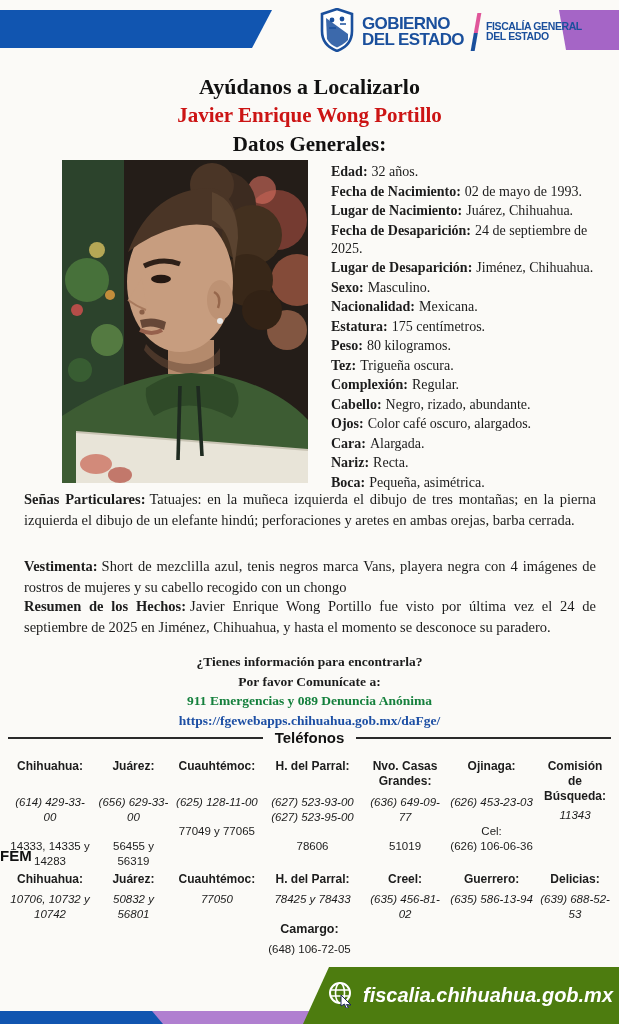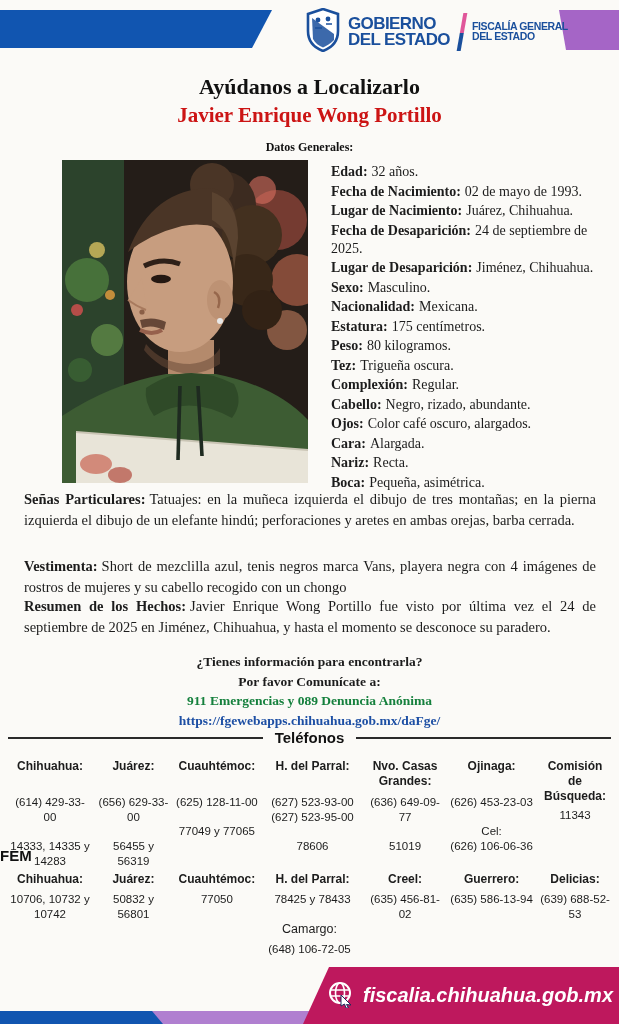--- a/index.html
+++ b/index.html
@@ -6,32 +6,32 @@
   body{
     width:619px;height:1024px;position:relative;overflow:hidden;
     background:#fbfaf7;color:#1c1c1c;
     font-family:"Liberation Serif", serif;
   }
   
   .topbar-blue{position:absolute;left:0;top:10px;width:272px;height:38px;background:#1155b0;
     clip-path:polygon(0 0,100% 0,calc(100% - 20px) 100%,0 100%);}
   .topbar-purple{position:absolute;left:556px;top:10px;width:63px;height:40px;background:#a565c6;
     clip-path:polygon(3px 0,100% 0,100% 100%,10px 100%);}
-  .logo-row{position:absolute;left:306px;top:9px;height:46px;display:flex;align-items:center;}
+  .logo-row{position:absolute;left:320px;top:9px;height:46px;display:flex;align-items:center;}
   .gob-text{color:#1a4f9c;font-family:"Liberation Sans",sans-serif;font-weight:bold;
     font-size:17px;line-height:0.92;letter-spacing:-0.6px;margin-left:8px;white-space:nowrap;}
   .logo-divider{width:4px;height:38px;margin:0 8px 0 10px;
     background:linear-gradient(#e0569a 0 52%,#1a4f9c 52% 100%);transform:skewX(-10deg);}
   .fge-text{color:#1a4f9c;font-family:"Liberation Sans",sans-serif;font-weight:bold;
     font-size:10.5px;line-height:0.95;letter-spacing:-0.4px;white-space:nowrap;}
   
   .title-block{position:absolute;left:0;top:74px;width:619px;text-align:center;}
   .main-title{font-size:22px;font-weight:bold;color:#111;margin:0;}
   .person-name{font-size:21px;font-weight:bold;color:#cc1414;margin:3px 0 2px 0;}
-  .section-heading{font-size:12px;font-weight:bold;color:#111;margin:12px;}
+  .section-heading{font-size:21px;font-weight:bold;color:#111;margin:4px;}
   
   .photo-wrap{position:absolute;left:62px;top:160px;width:246px;height:323px;}
   .datos-list{position:absolute;left:331px;top:163px;width:282px;font-size:14px;}
   .datos-item{line-height:18px;margin-bottom:1.5px;}
   .dlabel{font-weight:bold;margin-right:4px;}
   
   .para{position:absolute;left:24px;width:572px;font-size:14.5px;line-height:1.44;
     text-align:justify;}
   .plabel{font-weight:bold;margin-right:4px;}
   .para-senas{top:489px;}
@@ -46,35 +46,35 @@
   
   .tel-section{position:absolute;left:0;top:729px;width:619px;font-family:"Liberation Sans",sans-serif;}
   .sec-title-row{display:flex;align-items:center;padding:0 8px;}
   .sec-line{flex:1;height:2px;background:#2a2a2a;}
   .sec-title{font-weight:bold;font-size:15px;color:#111;margin:0 12px;}
   .tbl{display:flex;padding:0 6px;margin-top:13px;}
   .tcol{text-align:center;padding:0 3px;box-sizing:border-box;}
   .c1{width:14.5%;} .c2{width:13%;} .c3{width:14.5%;} .c4{width:17%;}
   .c5{width:13.5%;} .c6{width:15%;} .c7{width:12.5%;}
   .thead{font-weight:bold;font-size:12px;line-height:1.25;min-height:32px;}
-  .tcell{font-size:11.5px;line-height:1.3;white-space:pre-line;margin-top:4px;}
+  .tcell{font-size:11.5px;line-height:1.3;white-space:pre-line;margin-top:4px;font-style:italic;}
   .tcell2{font-size:11.5px;line-height:1.3;white-space:pre-line;margin-top:14px;}
   .fem-section{position:absolute;left:0;top:847px;width:619px;font-family:"Liberation Sans",sans-serif;}
   .fem-title{text-align:left;font-weight:bold;font-size:15px;color:#111;}
   .fem-tbl{display:flex;padding:0 6px;margin-top:8px;}
   .fem-head{font-weight:bold;font-size:12px;line-height:1.25;min-height:16px;}
   .camargo{position:absolute;left:0;top:922px;width:619px;text-align:center;
     font-family:"Liberation Sans",sans-serif;}
-  .camargo-label{font-weight:normal;font-size:12.5px;}
+  .camargo-label{font-weight:bold;font-size:12.5px;}
   .camargo-value{font-size:11.5px;margin-top:7px;}
   
   .footbar-purple{position:absolute;left:140px;top:1011px;width:180px;height:13px;background:#b07fd0;}
   .footbar-blue{position:absolute;left:0;top:1011px;width:163px;height:13px;background:#1155b0;
     clip-path:polygon(0 0,152px 0,163px 100%,0 100%);z-index:2;}
-  .footer-navy{position:absolute;left:303px;top:967px;width:316px;height:57px;background:#be185d;
+  .footer-navy{position:absolute;left:303px;top:967px;width:316px;height:57px;background:#4d7c0f;
     clip-path:polygon(26px 0,100% 0,100% 100%,0 100%);z-index:3;
     display:flex;align-items:center;justify-content:center;padding-left:18px;box-sizing:border-box;}
   .footer-url{color:#ffffff;font-family:"Liberation Sans",sans-serif;font-weight:bold;
     font-style:italic;font-size:20px;margin-left:8px;text-decoration:none;}
 </style>
 </head>
 <body>
 
 <div class="topbar-blue"></div>
 <div class="topbar-purple"></div>

